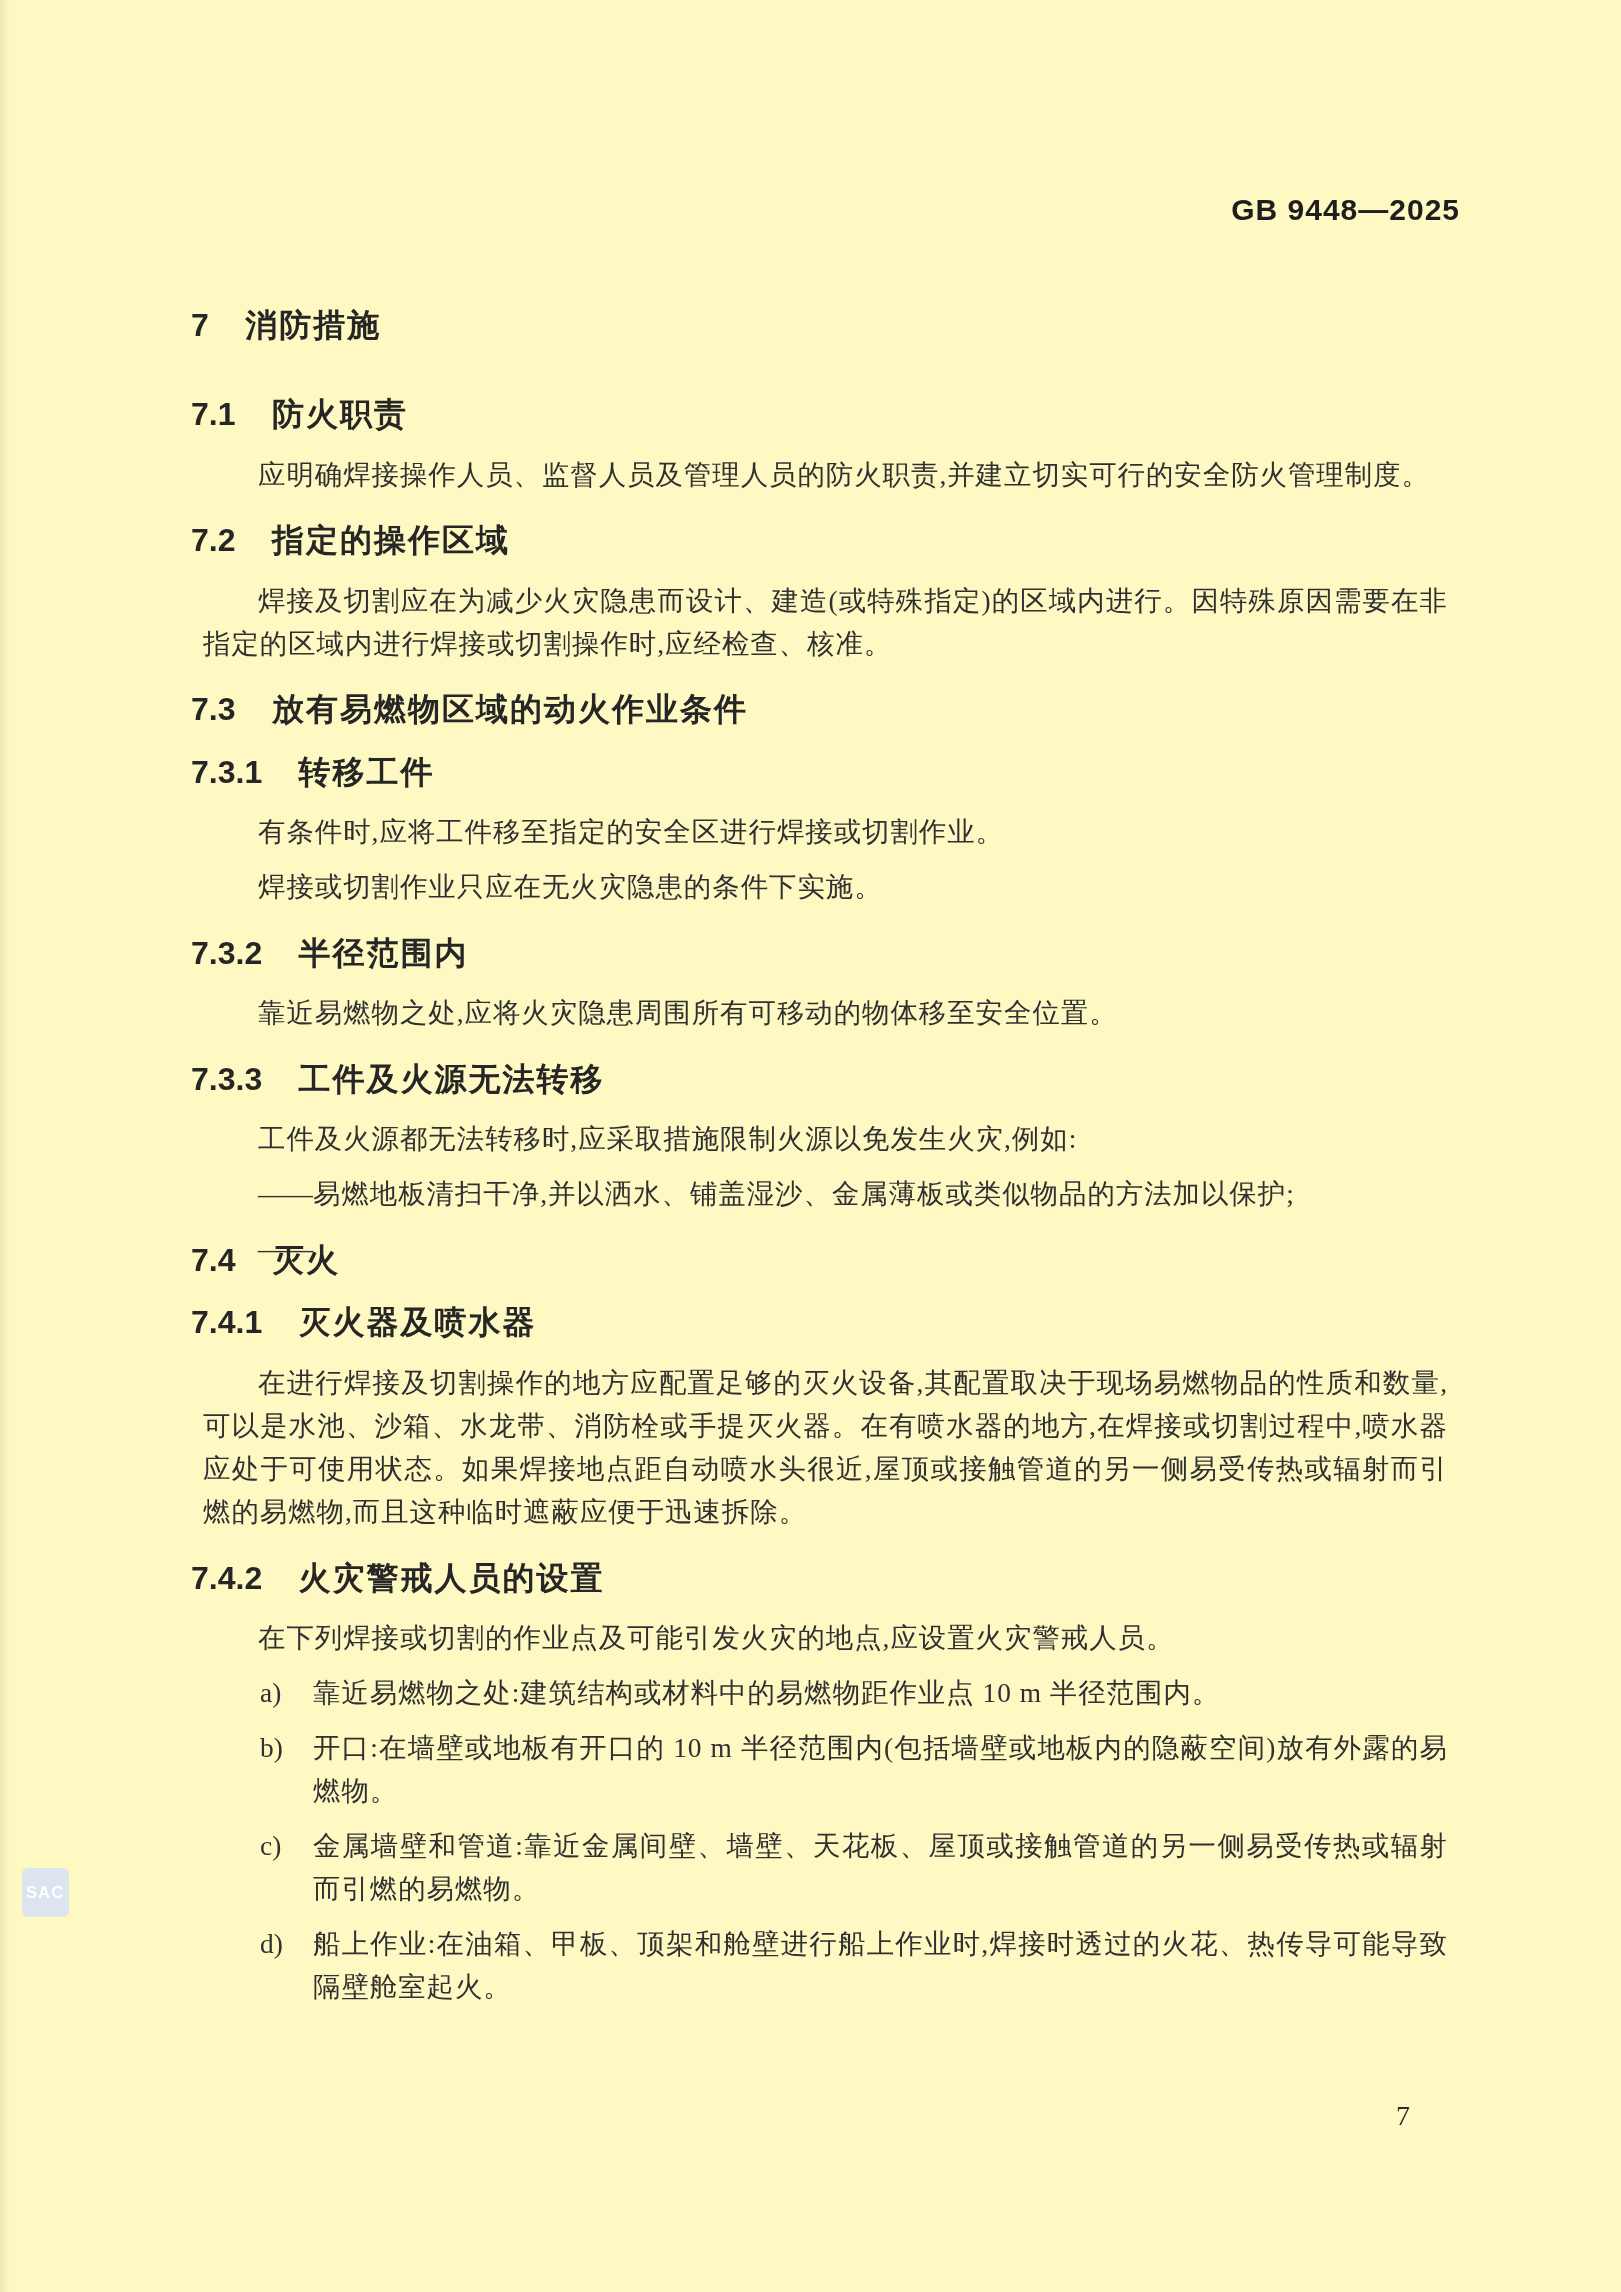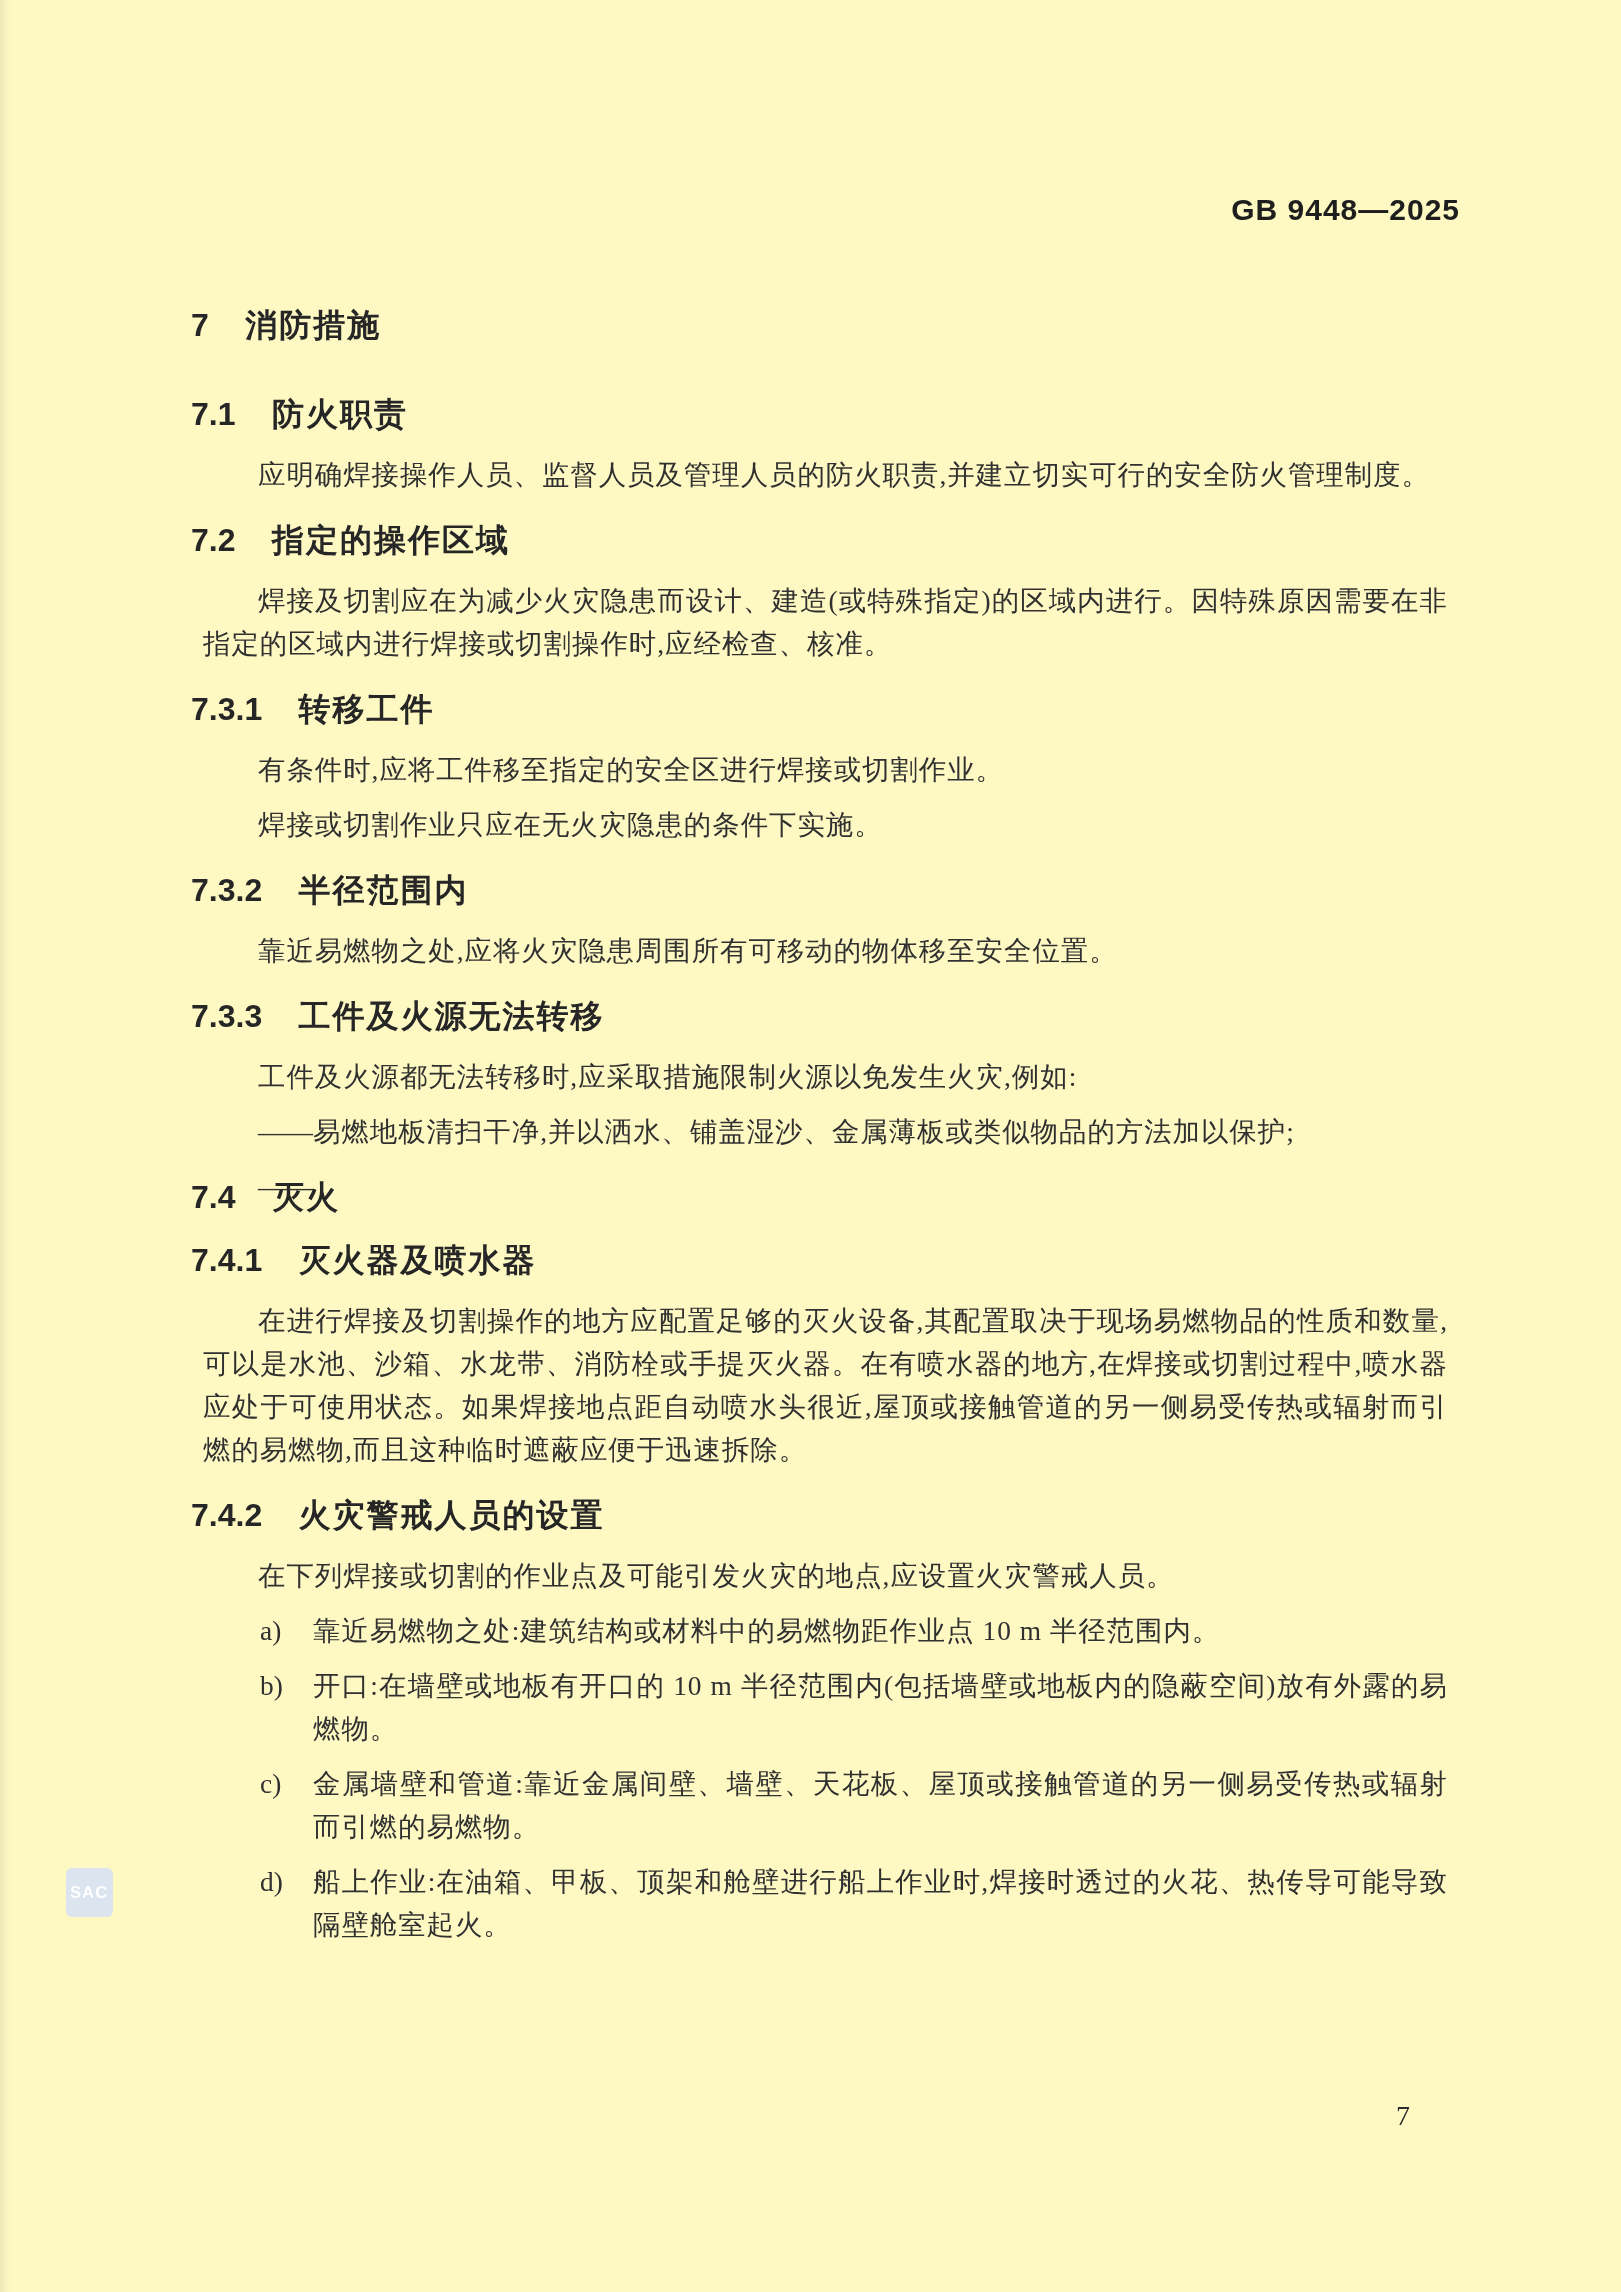--- a/index.html
+++ b/index.html
@@ -77,21 +77,20 @@
     left: 21.6px; top: 1868px;
     width: 47px; height: 49px;
     background: #dbe4ef;
     border-radius: 5.9px;
     display: flex; align-items: center; justify-content: center;
     font-family: "Liberation Sans", "DejaVu Sans", sans-serif;
     font-weight: bold;
     font-size: 16.7px;
     letter-spacing: 1px;
     color: #ffffff;
-    margin-left: 44px;
   }
   .page-number {
     position: absolute;
     left: 1396px; top: 2098px;
     font-size: 28px;
     line-height: 35px;
     color: #2b2b2b;
   }
 </style>
 </head>
@@ -116,20 +115,24 @@
       <span class="ttl">防火职责</span>
     </h2>
     <p class="para">应明确焊接操作人员、监督人员及管理人员的防火职责,并建立切实可行的安全防火管理制度。</p>
 
     <h2 class="h">
       <span class="num">7.2</span>
       <span class="ttl">指定的操作区域</span>
     </h2>
     <p class="para">焊接及切割应在为减少火灾隐患而设计、建造(或特殊指定)的区域内进行。因特殊原因需要在非指定的区域内进行焊接或切割操作时,应经检查、核准。</p>
 
+    <h2 class="h">
+      <span class="num">7.3</span>
+      <span class="ttl">放有易燃物区域的动火作业条件</span>
+    </h2>
 
     <h3 class="h">
       <span class="num">7.3.1</span>
       <span class="ttl">转移工件</span>
     </h3>
     <p class="para">有条件时,应将工件移至指定的安全区进行焊接或切割作业。</p>
     <p class="para">焊接或切割作业只应在无火灾隐患的条件下实施。</p>
 
     <h3 class="h">
       <span class="num">7.3.2</span>

